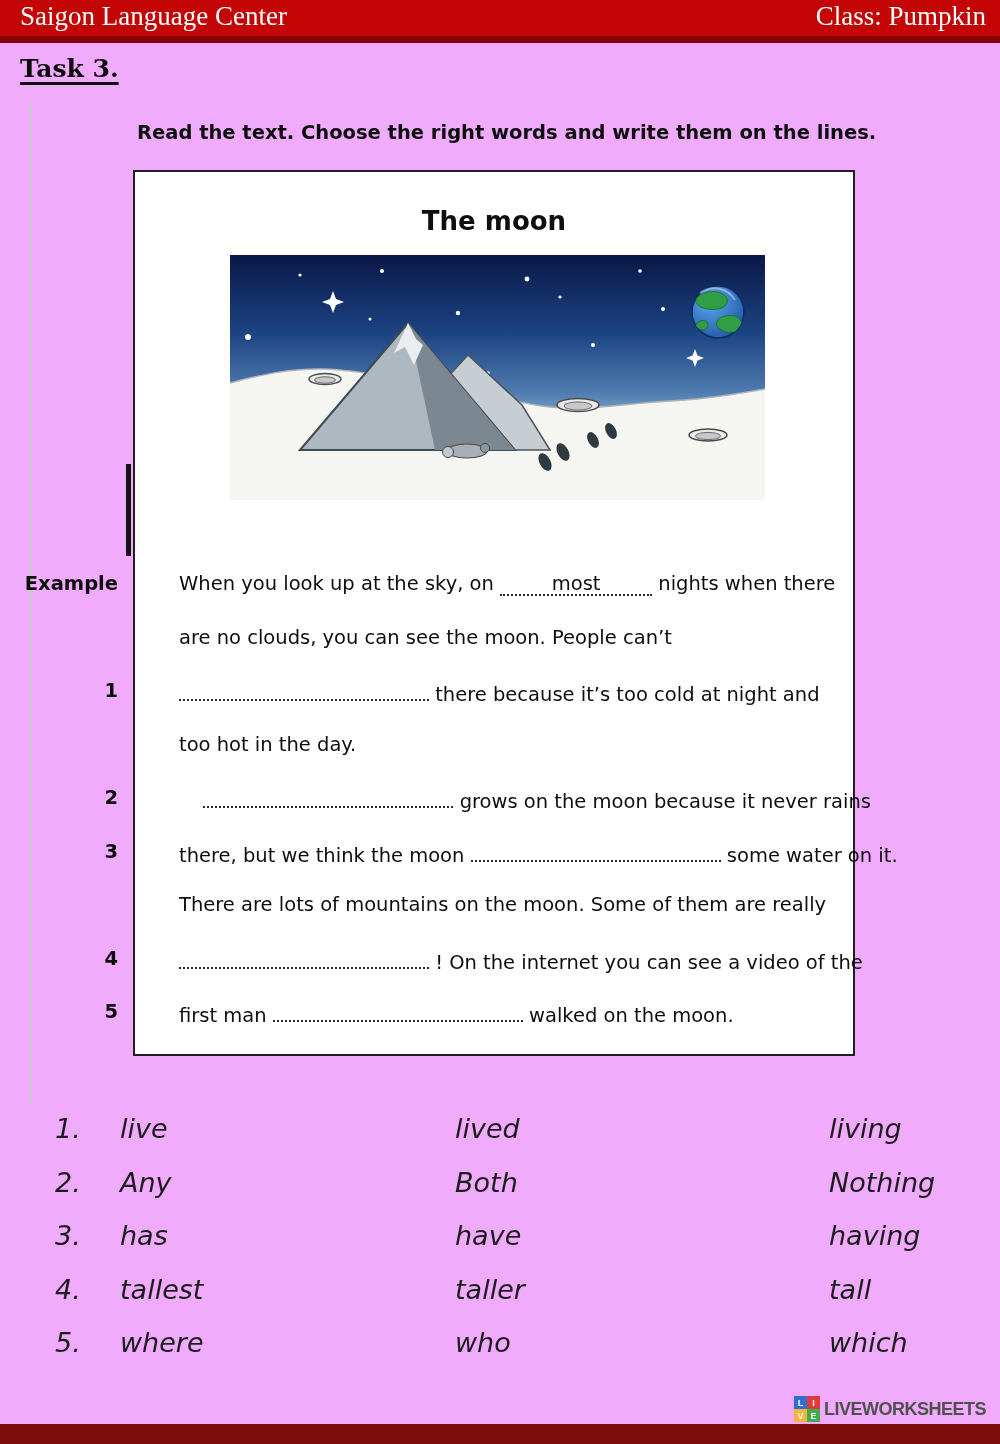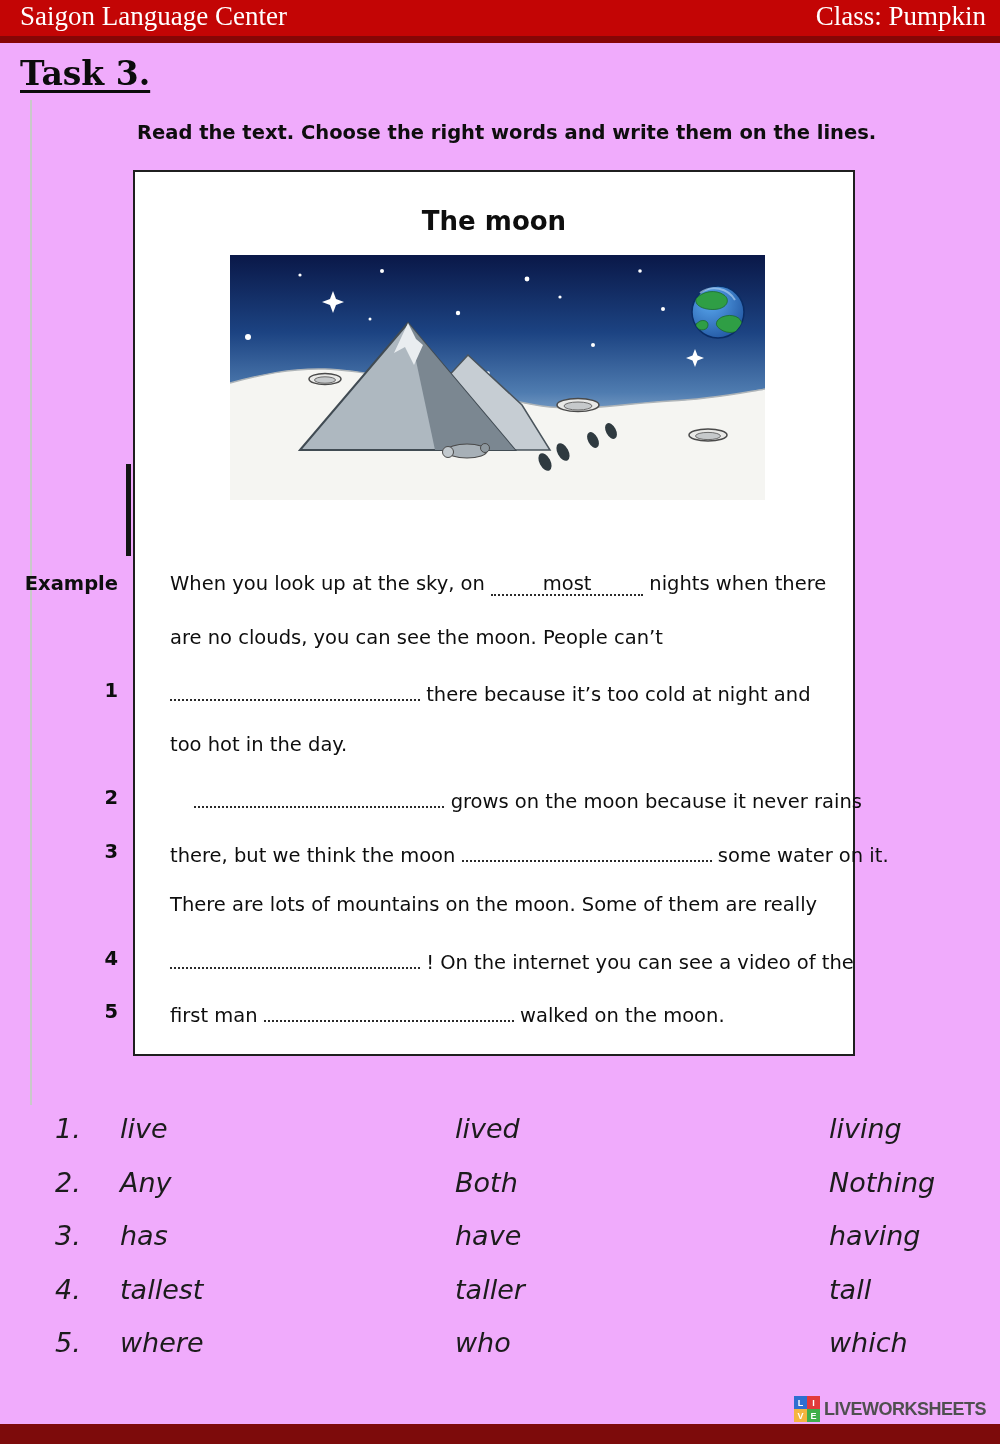--- a/index.html
+++ b/index.html
@@ -8,33 +8,33 @@
     position:relative; width:1000px; height:1444px; margin:0 auto;
     background:#f0abfc; overflow:hidden;
     font-family:"DejaVu Sans", sans-serif; color:#101010;
   }
   
   .topbar { position:absolute; left:0; top:0; width:100%; height:36px; background:#c30505; }
   .topbar .school { position:absolute; left:20px; top:1px; color:#fff; font-family:"Liberation Serif",serif; font-size:27px; }
   .topbar .klass  { position:absolute; right:14px; top:1px; color:#fff; font-family:"Liberation Serif",serif; font-size:27px; }
   .subbar { position:absolute; left:0; top:36px; width:100%; height:7px; background:#860606; }
 
-  .task-title { position:absolute; left:20px; top:54px; font-family:"DejaVu Serif",serif; font-weight:bold; font-size:33px; color:#0c0c0c; text-decoration:underline; text-decoration-thickness:3px; text-underline-offset:5px; }
+  .task-title { position:absolute; left:20px; top:54px; font-family:"DejaVu Serif",serif; font-weight:bold; font-size:25px; color:#0c0c0c; text-decoration:underline; text-decoration-thickness:3px; text-underline-offset:5px; }
 
   .scanline { position:absolute; left:30px; top:100px; width:2px; height:1005px; background:#c9c9c9; }
   .scantick { position:absolute; left:126px; top:464px; width:5px; height:92px; background:#141414; }
 
   .instruction { position:absolute; left:137px; top:121px; font-size:19.5px; font-weight:bold; color:#0e0e0e;text-align:right; }
 
   .box { position:absolute; left:133px; top:170px; width:722px; height:886px; border:2.5px solid #1f1f1f; background:#fff; }
   .box-title { position:absolute; left:133px; top:206px; width:722px; text-align:center; font-size:26px; font-weight:bold; color:#0e0e0e; }
   .illustration { position:absolute; left:230px; top:255px; }
 
   .line-label { position:absolute; left:18px; width:100px; text-align:right; font-weight:bold; font-size:19.5px; color:#0e0e0e; }
-  .passage-line { position:absolute; left:170px; width:692px; font-size:19.5px; color:#0e0e0e; white-space:nowrap; }
+  .passage-line { position:absolute; left:179px; width:692px; font-size:19.5px; color:#0e0e0e; white-space:nowrap; }
   .blank { display:inline-block; width:250px; height:22px; line-height:20px; border-bottom:2.5px dotted #2a2a2a; text-align:center; vertical-align:baseline; }
   .blank.short { width:152px; }
 
   .opt-row { position:absolute; left:0; width:1000px; height:42px; font-style:italic; font-size:27px; color:#1c1c1c; }
   .opt-num { position:absolute; left:55px; }
   .opt-a { position:absolute; left:120px; }
   .opt-b { position:absolute; left:455px; }
   .opt-c { position:absolute; left:829px; }
 
   .teacher { position:absolute; left:16px; top:1392px; font-family:"Liberation Serif",serif; font-weight:bold; font-size:27px; color:#d40c0c;margin-top:39px; }

